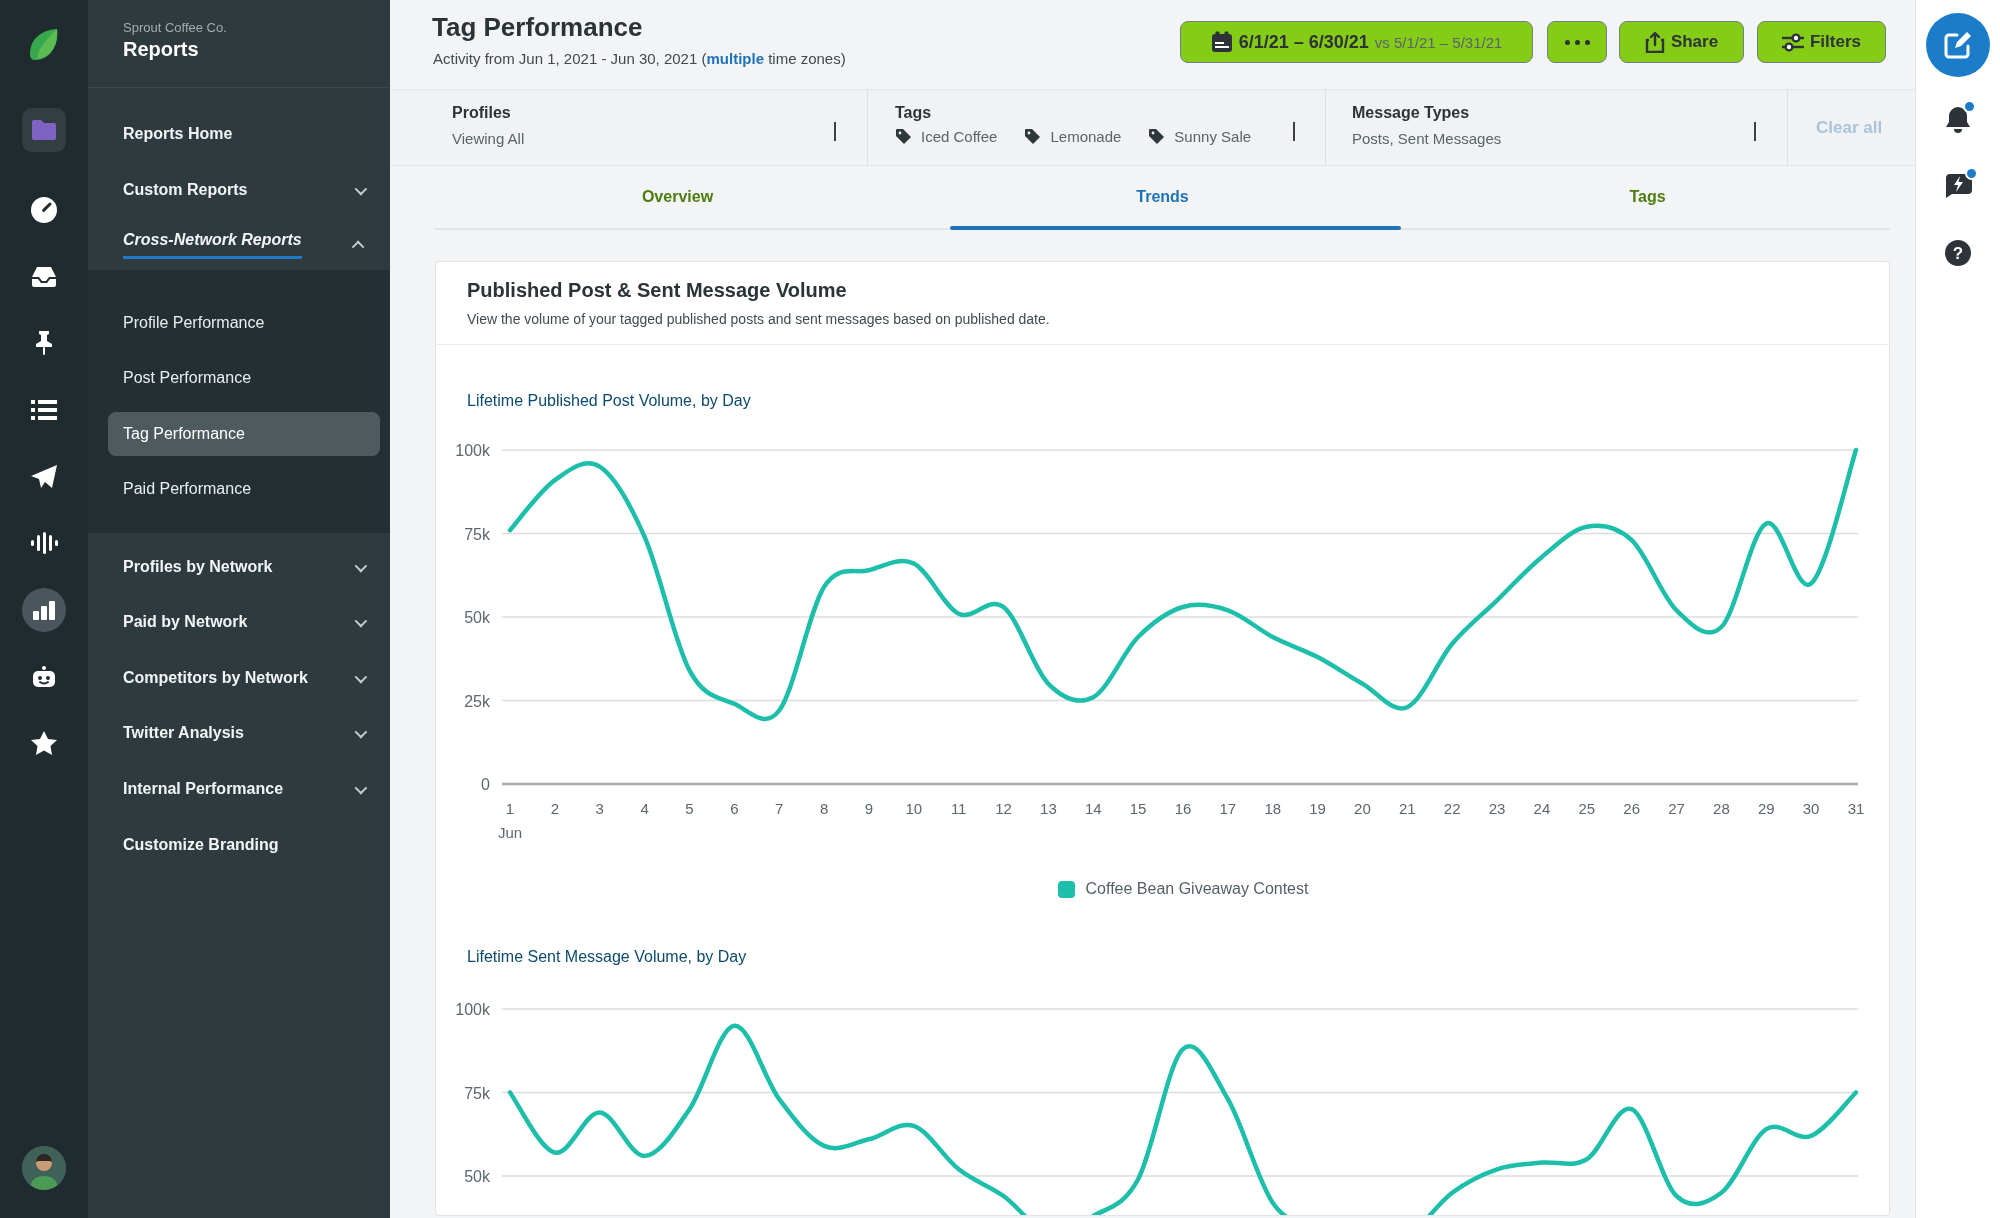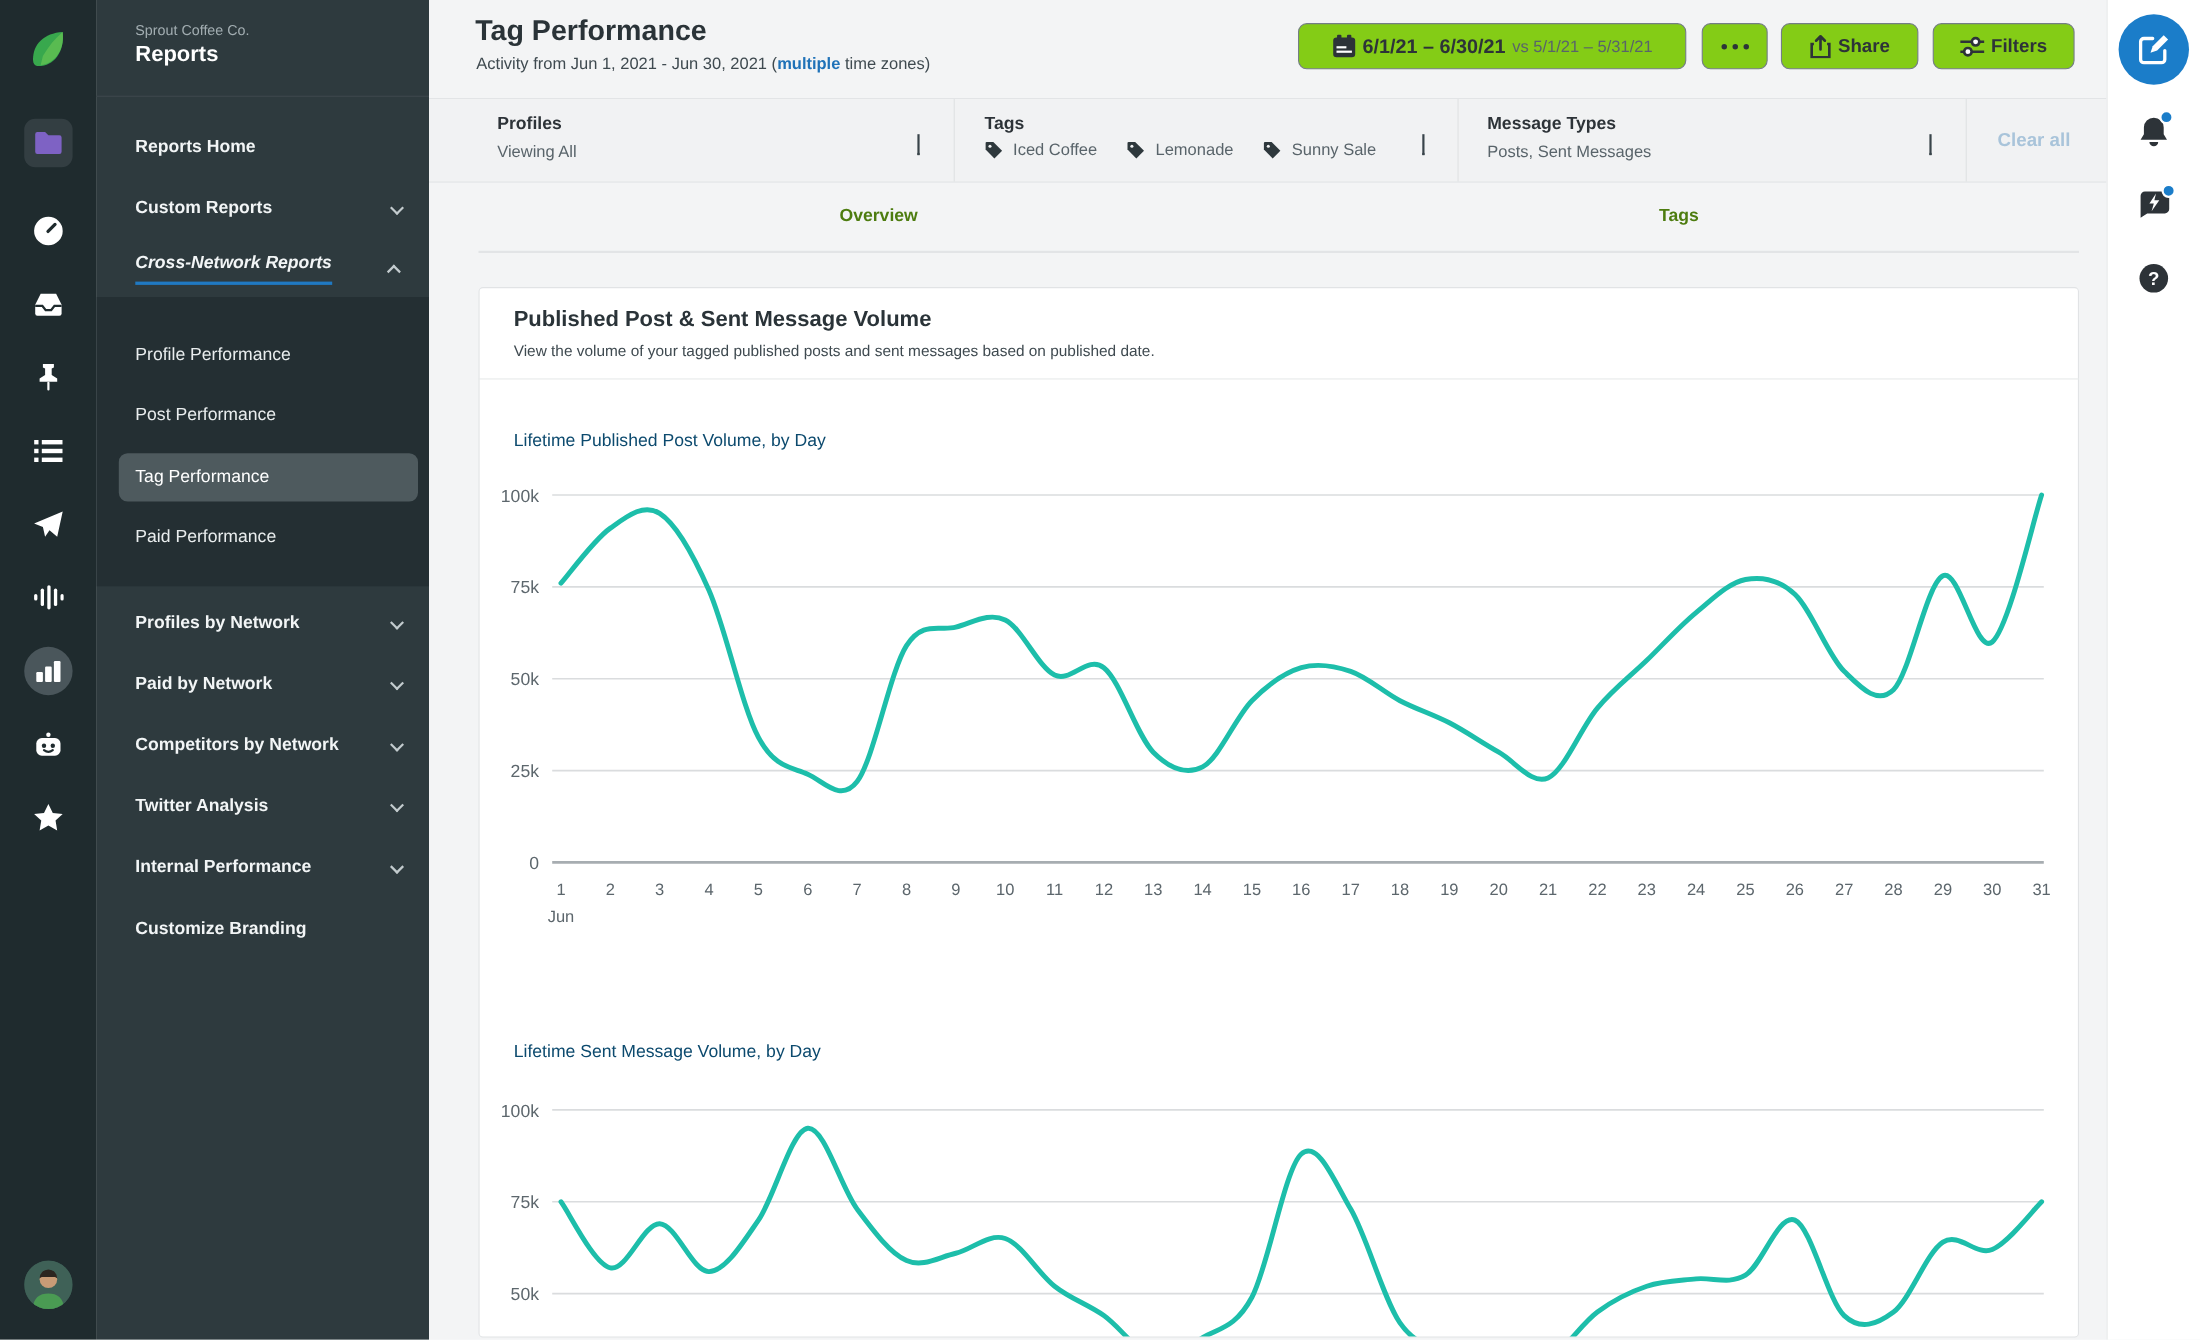--- a/index.html
+++ b/index.html
@@ -304,20 +304,23 @@
       <div class="f-chev" style="left:1364px"><span class="chev"></span></div>
     </div>
     <div class="f-div" style="left:1397px"></div>
 
     <div class="clear-all" style="left:1426px">Clear all</div>
   </div>
 
   <div class="tabs">
     <div class="tab">
         <span>Overview</span>
+      </div>
+    <div class="tab active">
+        <span>Trends</span>
       </div>
     <div class="tab">
         <span>Tags</span>
       </div>
   </div>
 
   <div class="card"></div>
   <div class="card-head">
     <div class="card-title">Published Post &amp; Sent Message Volume</div>
     <div class="card-subtitle">View the volume of your tagged published posts and sent messages based on published date.</div>
@@ -363,20 +366,24 @@
         <text x="1241.6675" y="484" text-anchor="middle" fill="#5c666c" font-size="15" font-family="Liberation Sans, sans-serif">26</text>
         <text x="1286.5342" y="484" text-anchor="middle" fill="#5c666c" font-size="15" font-family="Liberation Sans, sans-serif">27</text>
         <text x="1331.4009" y="484" text-anchor="middle" fill="#5c666c" font-size="15" font-family="Liberation Sans, sans-serif">28</text>
         <text x="1376.2676000000001" y="484" text-anchor="middle" fill="#5c666c" font-size="15" font-family="Liberation Sans, sans-serif">29</text>
         <text x="1421.1343" y="484" text-anchor="middle" fill="#5c666c" font-size="15" font-family="Liberation Sans, sans-serif">30</text>
         <text x="1466.001" y="484" text-anchor="middle" fill="#5c666c" font-size="15" font-family="Liberation Sans, sans-serif">31</text>
         <text x="120" y="508" text-anchor="middle" fill="#5c666c" font-size="15" font-family="Liberation Sans, sans-serif">Jun</text>
         <path d="M120,200.16C127.5,191.8,149.9,160.6,164.9,150.1C179.8,139.5,194.8,127.2,209.7,136.7C224.7,146.2,239.6,172.9,254.6,206.8C269.6,240.8,284.5,312.6,299.5,340.4C314.4,368.3,329.4,367.2,344.3,373.8C359.3,380.5,374.2,400.0,389.2,380.5C404.2,361.0,419.1,280.3,434.1,256.9C449.0,233.6,464.0,244.1,478.9,240.2C493.9,236.3,508.8,226.3,523.8,233.6C538.8,240.8,553.7,276.4,568.7,283.7C583.6,290.9,598.6,265.3,613.5,277.0C628.5,288.7,643.4,338.8,658.4,353.8C673.4,368.8,688.3,375.0,703.3,367.2C718.2,359.4,733.2,322.1,748.1,307.0C763.1,292.0,778.0,281.4,793.0,277.0C808.0,272.5,822.9,275.3,837.9,280.3C852.8,285.3,867.8,299.2,882.7,307.0C897.7,314.8,912.6,319.3,927.6,327.1C942.6,334.9,957.5,345.4,972.5,353.8C987.4,362.1,1002.4,383.9,1017.3,377.2C1032.3,370.5,1047.2,331.5,1062.2,313.7C1077.2,295.9,1092.1,284.8,1107.1,270.3C1122.0,255.8,1137.0,239.1,1151.9,226.9C1166.9,214.6,1181.8,199.6,1196.8,196.8C1211.8,194.0,1226.7,196.3,1241.7,210.2C1256.6,224.1,1271.6,265.8,1286.5,280.3C1301.5,294.8,1316.4,311.5,1331.4,297.0C1346.4,282.5,1361.3,200.7,1376.3,193.5C1391.2,186.2,1406.2,265.8,1421.1,253.6C1436.1,241.4,1458.5,142.3,1466.0,120.0" fill="none" stroke="#1dbeaa" stroke-width="4.5" stroke-linecap="round" stroke-linejoin="round"></path>
       </svg></div>
 
+  <div class="legend">
+    <span class="swatch"></span>
+    <span class="lbl">Coffee Bean Giveaway Contest</span>
+  </div>
 
   <div class="chart-title" style="left:467px; top:948px">Lifetime Sent Message Volume, by Day</div>
   <div id="chart2" class="chart-mount" style="left:390px; top:945px; width:1520px; height:270px"><svg width="1520" height="270">
         <line x1="112" y1="64" x2="1468" y2="64" stroke="#dadcde" stroke-width="1.5"></line>
         <text x="100" y="70" text-anchor="end" fill="#5d676d" font-size="16" font-family="Liberation Sans, sans-serif">100k</text>
         <line x1="112" y1="147.5" x2="1468" y2="147.5" stroke="#dadcde" stroke-width="1.5"></line>
         <text x="100" y="153.5" text-anchor="end" fill="#5d676d" font-size="16" font-family="Liberation Sans, sans-serif">75k</text>
         <line x1="112" y1="231" x2="1468" y2="231" stroke="#dadcde" stroke-width="1.5"></line>
         <text x="100" y="237" text-anchor="end" fill="#5d676d" font-size="16" font-family="Liberation Sans, sans-serif">50k</text>
         <path d="M120,147.5C127.5,157.5,149.9,204.3,164.9,207.6C179.8,211.0,194.8,167.0,209.7,167.5C224.7,168.1,239.6,211.5,254.6,211.0C269.6,210.4,284.5,185.9,299.5,164.2C314.4,142.5,329.4,82.4,344.3,80.7C359.3,79.0,374.2,134.1,389.2,154.2C404.2,174.2,419.1,194.3,434.1,200.9C449.0,207.6,464.0,197.6,478.9,194.3C493.9,190.9,508.8,175.9,523.8,180.9C538.8,185.9,553.7,212.6,568.7,224.3C583.6,236.0,598.6,240.5,613.5,251.0C628.5,261.6,643.4,284.4,658.4,287.8C673.4,291.1,688.3,280.0,703.3,271.1C718.2,262.2,733.2,262.2,748.1,234.3C763.1,206.5,778.0,117.4,793.0,104.1C808.0,90.7,822.9,128.6,837.9,154.2C852.8,179.8,867.8,236.0,882.7,257.7C897.7,279.4,912.6,277.8,927.6,284.4C942.6,291.1,957.5,296.7,972.5,297.8C987.4,298.9,1002.4,299.5,1017.3,291.1C1032.3,282.8,1047.2,258.8,1062.2,247.7C1077.2,236.6,1092.1,229.3,1107.1,224.3C1122.0,219.3,1137.0,219.3,1151.9,217.6C1166.9,216.0,1181.8,223.2,1196.8,214.3C1211.8,205.4,1226.7,158.1,1241.7,164.2C1256.6,170.3,1271.6,237.1,1286.5,251.0C1301.5,265.0,1316.4,258.8,1331.4,247.7C1346.4,236.6,1361.3,193.7,1376.3,184.2C1391.2,174.8,1406.2,197.0,1421.1,190.9C1436.1,184.8,1458.5,154.7,1466.0,147.5" fill="none" stroke="#1dbeaa" stroke-width="4.5" stroke-linecap="round" stroke-linejoin="round"></path>

